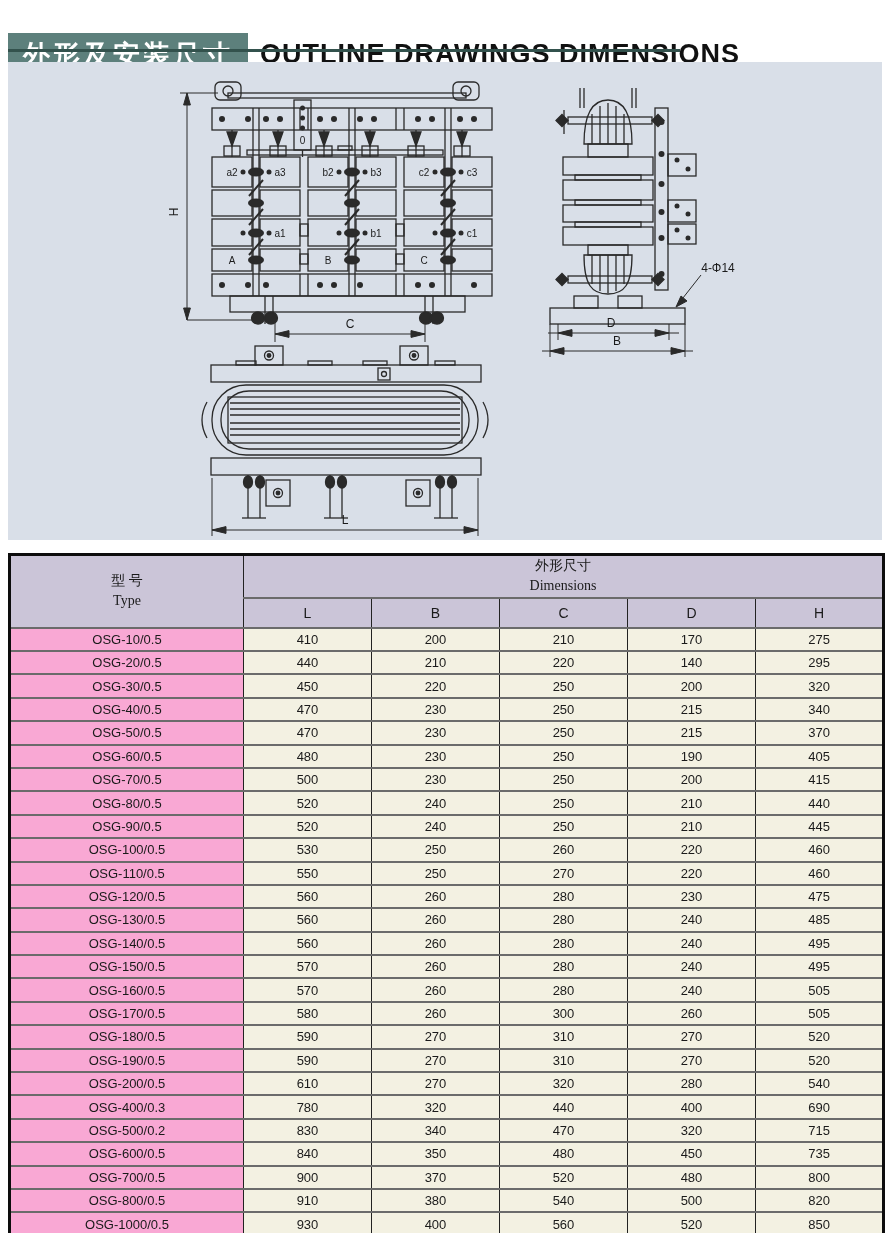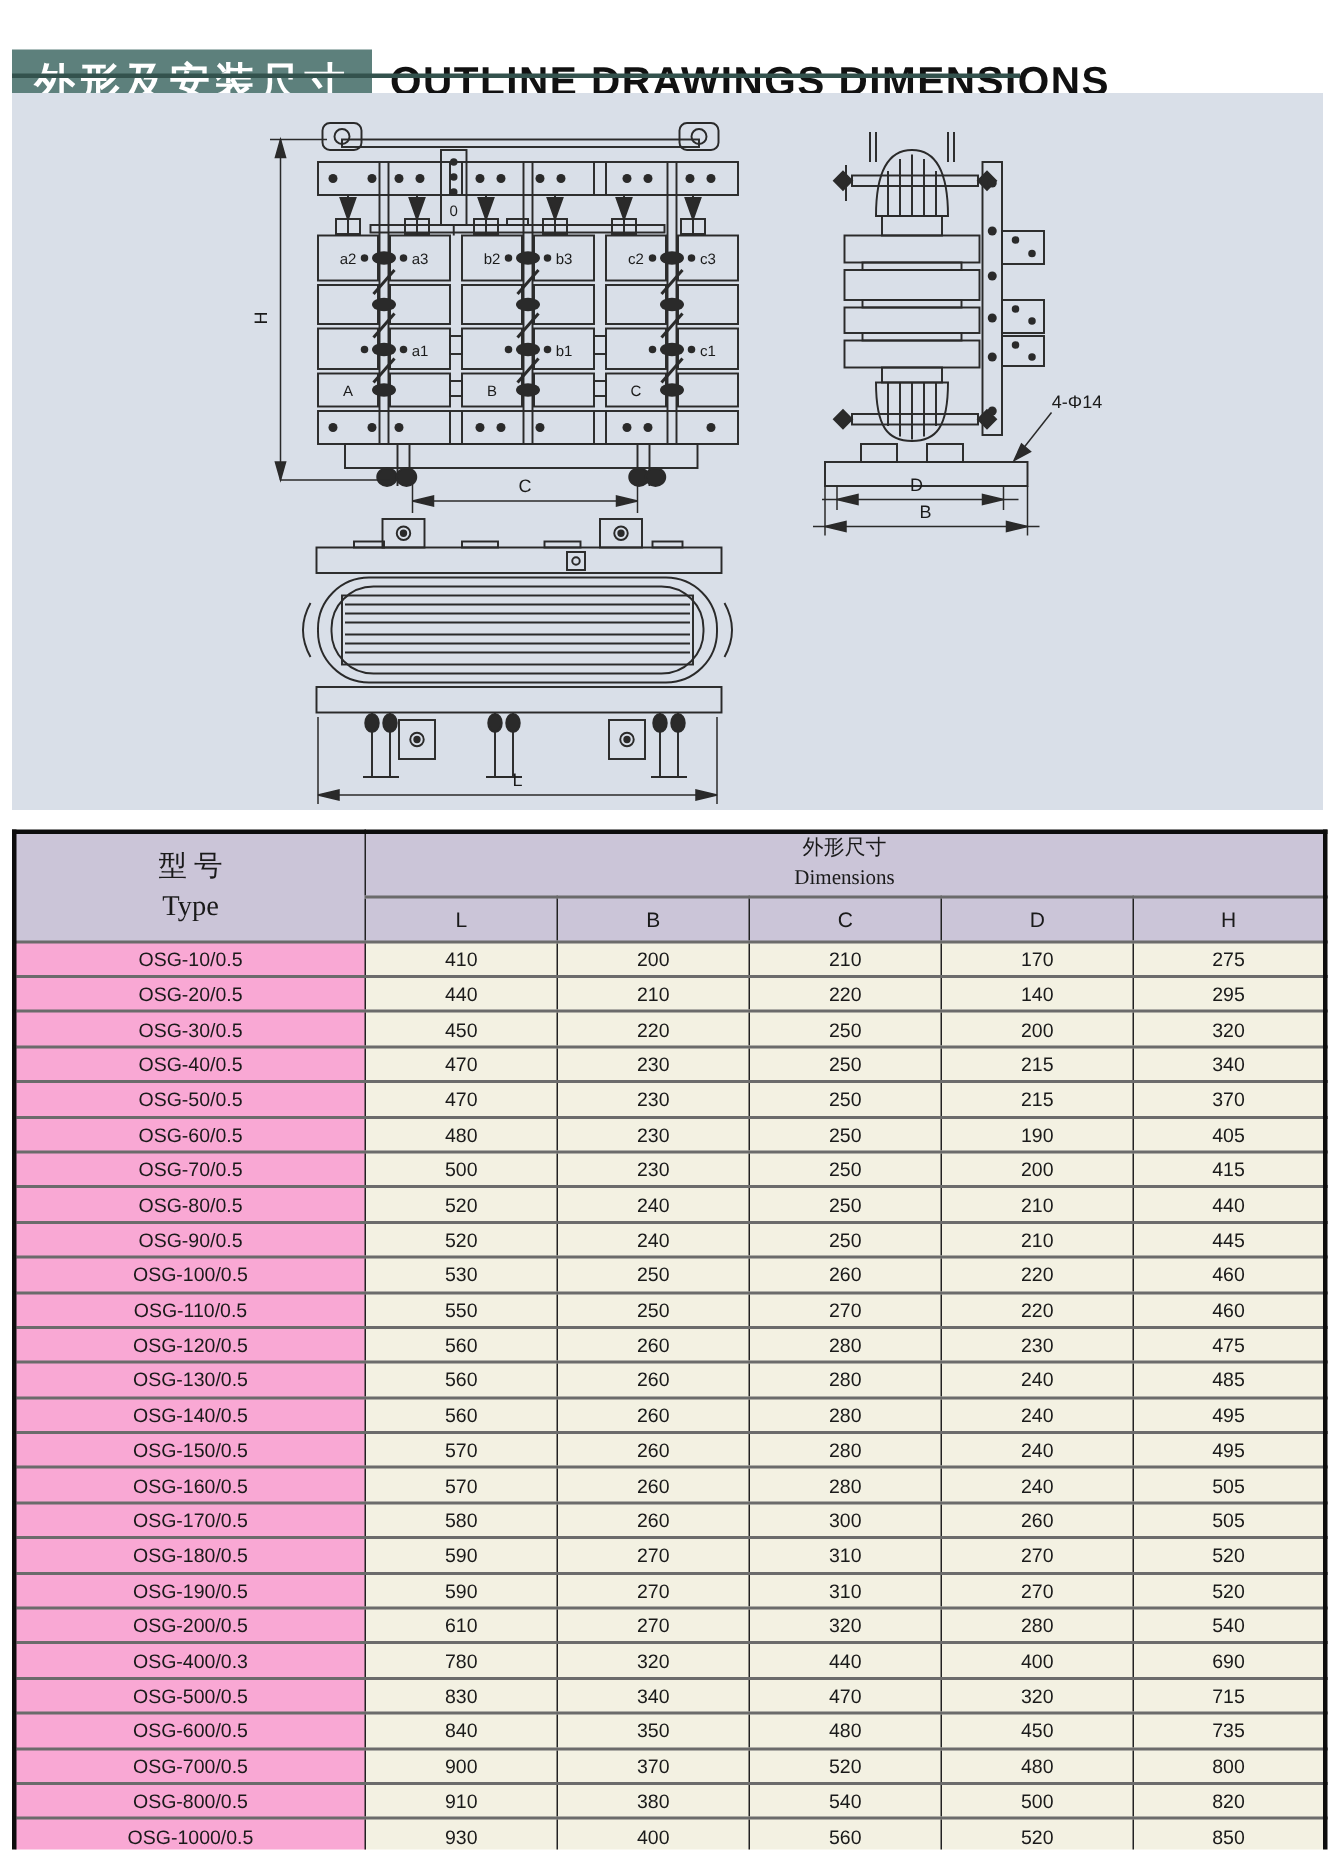--- a/index.html
+++ b/index.html
@@ -22,21 +22,21 @@
 
   
   .dims{position:absolute;left:8px;top:553px;width:874px;border-collapse:collapse;table-layout:fixed;
         border:3px solid #0d0d0d;font-size:13px;}
   .dims col.c-type{width:234px;}
   .dims col.c-dim{width:128px;}
   .dims th,.dims td{border-left:1px solid #222;border-right:1px solid #222;
         border-top:2px solid #6b6b6b;border-bottom:2px solid #6b6b6b;
         text-align:center;vertical-align:middle;padding:0;font-weight:normal;}
   .dims thead th{background:#cbc5d8;}
-  .dims .th-type{height:70px;font-size:19px;}
+  .dims .th-type{height:70px;font-size:14px;}
   .dims .th-dims{height:40px;font-size:14px;}
   .dims .sub th{height:28px;font-size:14px;}
   .dims tbody td{height:21.4px;background:#f3f1e2;}
   .dims tbody td.type-col{background:#f9a8d4;}
   .hdr-line{line-height:1.45;font-family:Liberation Serif, serif;}
 </style>
 </head>
 <body>
 
 <div class="page">
@@ -592,21 +592,21 @@
         </tr>
         <tr>
           <td class="type-col">OSG-400/0.3</td>
           <td>780</td>
           <td>320</td>
           <td>440</td>
           <td>400</td>
           <td>690</td>
         </tr>
         <tr>
-          <td class="type-col">OSG-500/0.5</td>
+          <td class="type-col">OSG-500/0.2</td>
           <td>830</td>
           <td>340</td>
           <td>470</td>
           <td>320</td>
           <td>715</td>
         </tr>
         <tr>
           <td class="type-col">OSG-600/0.5</td>
           <td>840</td>
           <td>350</td>

